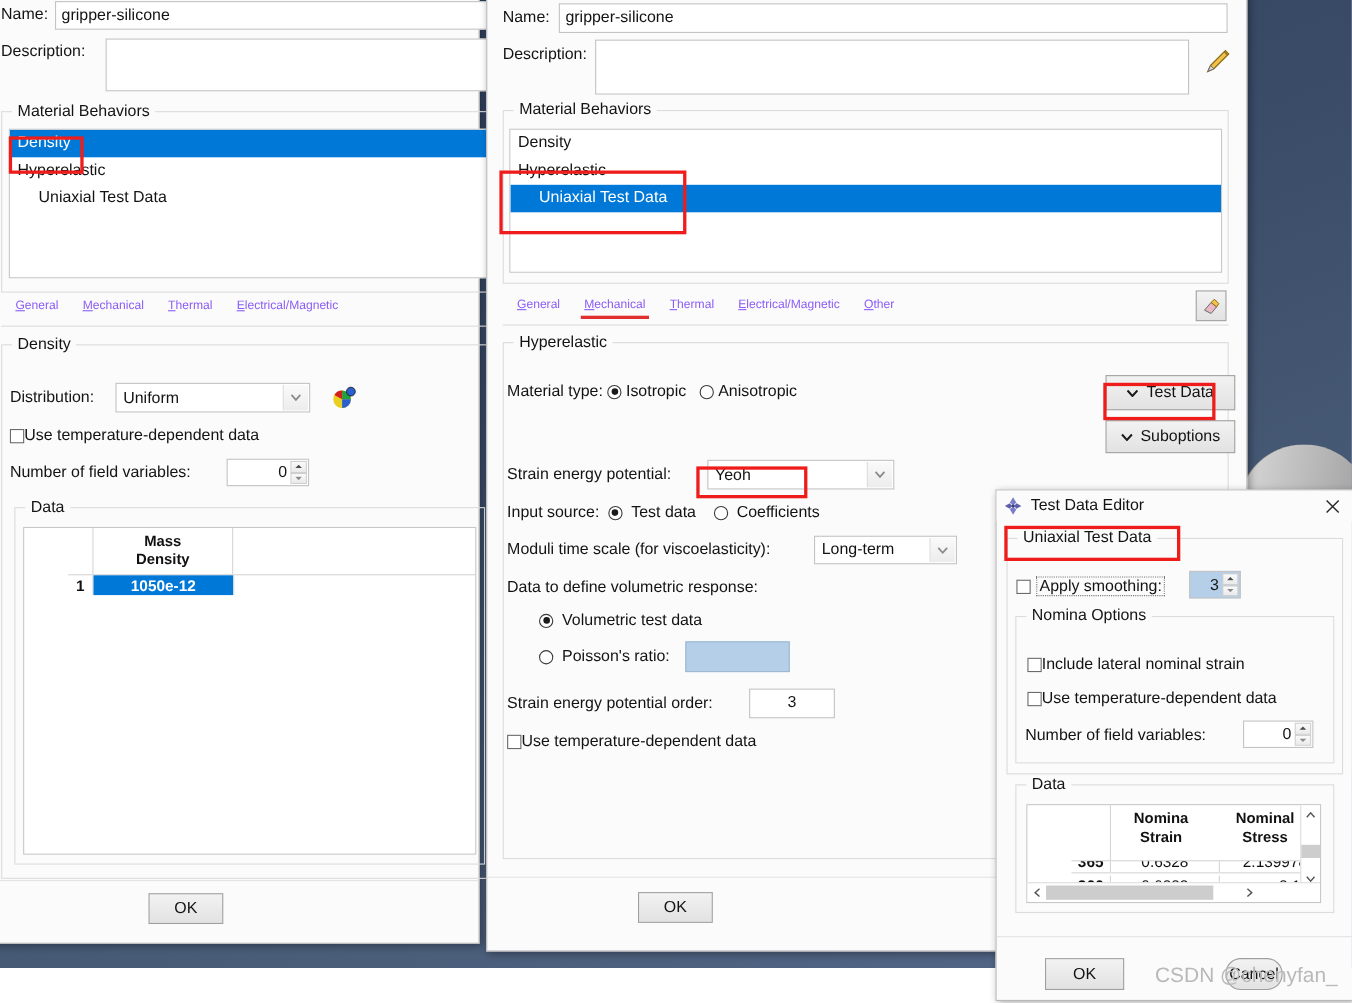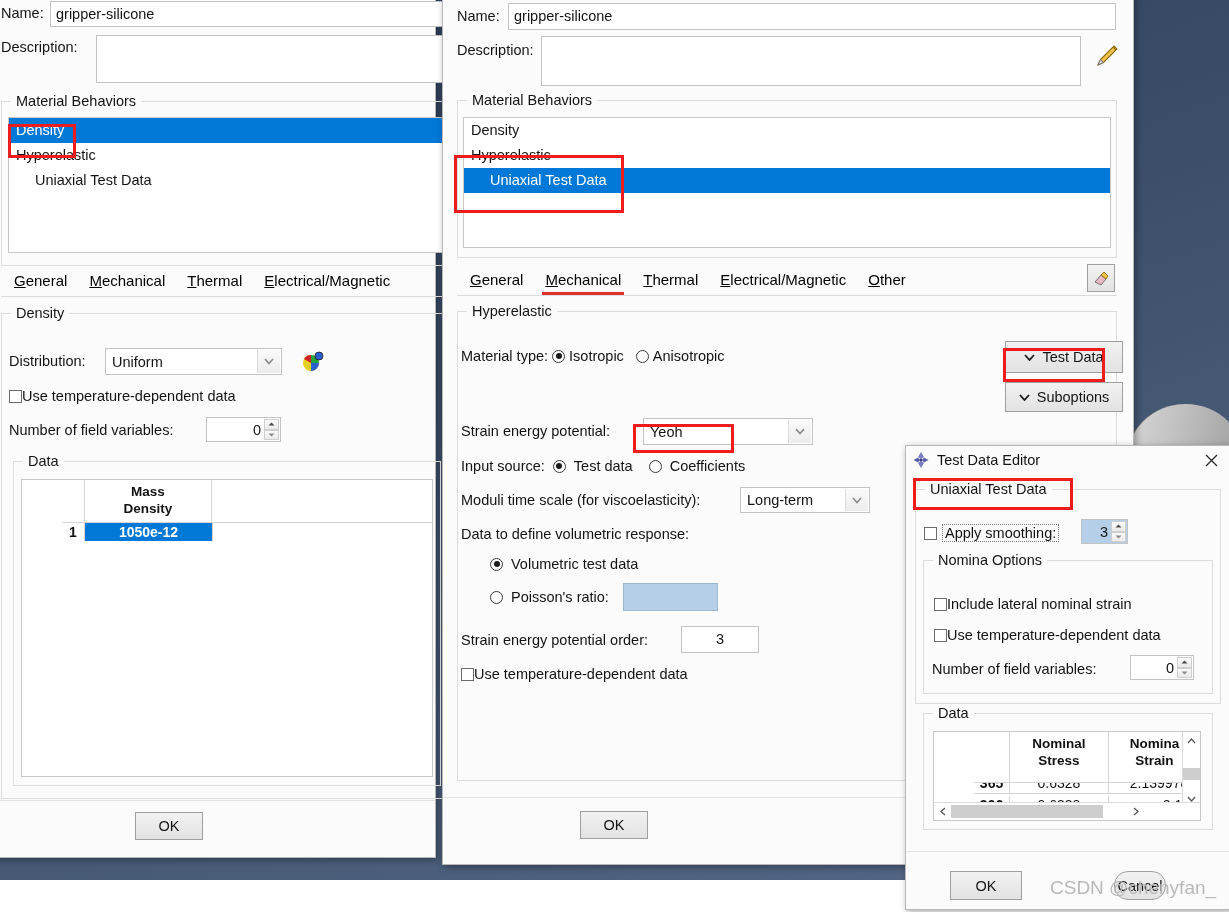--- a/index.html
+++ b/index.html
@@ -77,21 +77,21 @@
     font-size:14.5px;color:#131313;display:flex;align-items:center;justify-content:flex-end;
     padding-right:19px;
   }
   .spin.hl{background:#b4cfe7;}
   .spinbtns{position:absolute;right:1px;top:1px;bottom:1px;width:15px;display:flex;flex-direction:column;}
   .spinbtns div{
     flex:1;background:linear-gradient(180deg,#fafafa,#eaeaea);border:1px solid #cfcfcf;
     display:flex;align-items:center;justify-content:center;
   }
   .tabbar{position:absolute;display:flex;align-items:center;}
-  .tab{font-size:15px;color:#000000;padding:3px 11px;white-space:nowrap;position:relative;}
+  .tab{font-size:11px;color:#8b5cf6;padding:3px 11px;white-space:nowrap;position:relative;}
   .tab u{text-decoration:underline;}
   .tab.active:after{
     content:"";position:absolute;left:8px;right:8px;bottom:-4px;height:3px;background:#e03030;
   }
   .redbox{position:absolute;border:3px solid #ef1c1c;box-sizing:border-box;pointer-events:none;}
   
   .dtable{background:#fff;border:1px solid #c8c8c8;box-sizing:border-box;overflow:hidden;position:relative;padding-left:40px;}
   .dhead{display:flex;border-bottom:1px solid #d5d5d5;}
   .dhead div{
     font-size:13.5px;font-weight:bold;color:#111;text-align:center;
@@ -403,27 +403,27 @@
         </div>
     </span>
   </div>
 
   <div class="groupbox" style="left:17px;top:267px;width:290px;height:117px;">
     <span class="grouptitle">Data</span>
   </div>
   <div class="dtable" style="position:absolute;left:27px;top:285px;width:268px;height:90px;">
     <div class="dhead" style="height:50px;">
       <div style="width:37px;border-right:1px solid #d5d5d5;"></div>
+      <div style="width:94px;">
+        <span>Nomina</span><br>
+        <span>Strain</span>
+      </div>
       <div style="width:102px;border-right:1px solid #d5d5d5;">
         <span>Nominal</span><br>
         <span>Stress</span>
-      </div>
-      <div style="width:94px;">
-        <span>Nomina</span><br>
-        <span>Strain</span>
       </div>
     </div>
 
     <div class="drow" style="height:10px;overflow:hidden;position:relative;">
       <div class="idxcell" style="width:37px;border-right:1px solid #d5d5d5;margin-top:-9px;">365</div>
       <div style="width:102px;border-right:1px solid #d5d5d5;text-align:center;margin-top:-9px;">0.6328</div>
       <div style="width:94px;text-align:right;margin-top:-9px;">2.1399788</div>
     </div>
     <div class="drow" style="border-top:1px solid #d5d5d5;height:22px;align-items:center;">
       <div class="idxcell" style="width:37px;border-right:1px solid #d5d5d5;">366</div>

